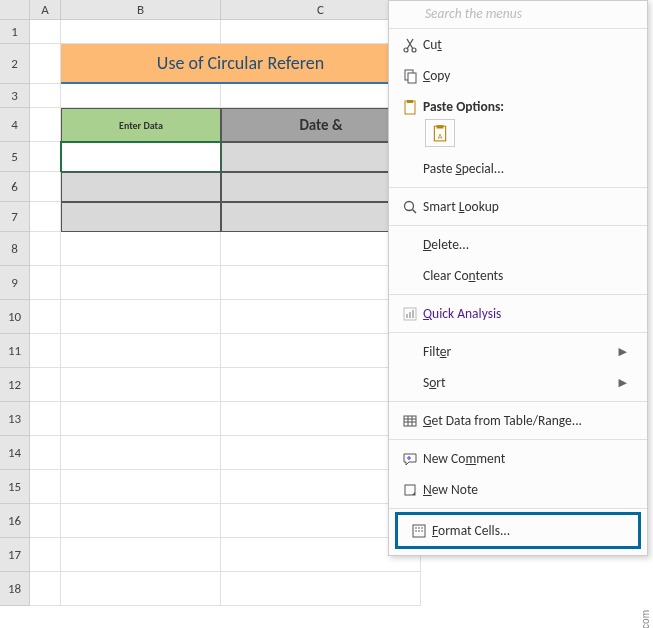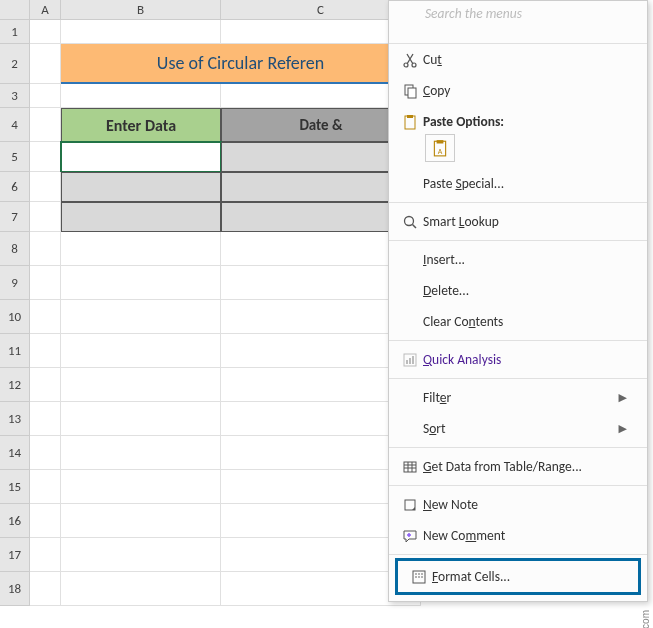--- a/index.html
+++ b/index.html
@@ -33,21 +33,21 @@
     .rh-rest { height: 34px; }
     .title-cell {
       font-size: 18px;
       color: #1f4e79;
       display: flex;
       align-items: center;
       justify-content: center;
       border-bottom: 2px solid #2e75b6;
       background: #fdba74;
     }
-    .header-green { background: #a9d08e; font-weight: bold; display: flex; align-items: center; justify-content: center; border: 1px solid #555; font-size: 16px; }
+    .header-green { background: #a9d08e; font-weight: bold; display: flex; align-items: center; justify-content: center; border: 1px solid #555; font-size: 10px; }
     .header-yellow { background: #a3a3a3; font-weight: bold; display: flex; align-items: center; justify-content: center; border: 1px solid #555; font-size: 15px; }
     .data-white { background: #fff; border: 1px solid #555; }
     .data-grey { background: #d9d9d9; border: 1px solid #555; }
     .selected { outline: 2px solid #217346; outline-offset: -1px; }
     .left-col { display: flex; flex-direction: column; }
     .cells-col { display: flex; flex-direction: column; }
 
     .context-menu {
       position: absolute;
       top: 0;
@@ -69,21 +69,21 @@
     }
     .menu-item.disabled { color: #4c1d95; }
     .menu-item .icon-slot { width: 26px; display: flex; align-items: center; justify-content: center; }
     .menu-item .label { flex: 1; }
     .menu-item .arrow { font-size: 11px; color: #666; }
     .menu-sep { height: 1px; background: #e0e0e0; margin: 3px 0; }
     .paste-icons { padding: 2px 10px 6px 36px; display: flex; gap: 6px; }
     .paste-icon-btn { width: 30px; height: 28px; border: 1px solid #ccc; display: flex; align-items: center; justify-content: center; }
     .search-box {
       margin: 0;
-      padding: 4px 8px 21px 36px;
+      padding: 4px 8px 6px 36px;
       color: #bbb;
       font-style: italic;
       border-bottom: 1px solid #e0e0e0;
     }
     .highlight-box {
       border: 3px solid #0369a1;
       margin: 2px 6px;
     }
     .underline-char { text-decoration: underline; }
     .watermark {
@@ -276,24 +276,20 @@
       <svg width="16" height="16" viewBox="0 0 16 16">
           <circle cx="7" cy="7" r="4.5" fill="none" stroke="#555" stroke-width="1.3"></circle>
           <line x1="10.5" y1="10.5" x2="14" y2="14" stroke="#555" stroke-width="1.5"></line>
         </svg>
     </span>
     <span class="label">Smart <span class="underline-char">L</span>ookup</span>
   </div>
 
   <div class="menu-sep"></div>
 
-  <div class="menu-item">
-    <span class="icon-slot"></span>
-    <span class="label"><span class="underline-char">I</span>nsert...</span>
-  </div>
 
   <div class="menu-item">
     <span class="icon-slot"></span>
     <span class="label"><span class="underline-char">D</span>elete...</span>
   </div>
 
   <div class="menu-item">
     <span class="icon-slot"></span>
     <span class="label">Clear Co<span class="underline-char">n</span>tents</span>
   </div>
@@ -339,36 +335,36 @@
         </svg>
     </span>
     <span class="label"><span class="underline-char">G</span>et Data from Table/Range...</span>
   </div>
 
   <div class="menu-sep"></div>
 
   <div class="menu-item">
     <span class="icon-slot">
       <svg width="16" height="16" viewBox="0 0 16 16">
-          <rect x="3" y="3" width="10" height="10" fill="none" stroke="#555"></rect>
-          <path d="M10 13 L13 10 L13 13 Z" fill="#555"></path>
-        </svg>
-    </span>
-    <span class="label"><span class="underline-char">N</span>ew Note</span>
-  </div>
-
-  <div class="menu-item">
-    <span class="icon-slot">
-      <svg width="16" height="16" viewBox="0 0 16 16">
           <path d="M2 3 h12 v8 h-7 l-3 3 v-3 h-2 z" fill="none" stroke="#555"></path>
           <line x1="7" y1="5" x2="7" y2="9" stroke="#8b5cf6" stroke-width="1.5"></line>
           <line x1="5" y1="7" x2="9" y2="7" stroke="#8b5cf6" stroke-width="1.5"></line>
         </svg>
     </span>
     <span class="label">New Co<span class="underline-char">m</span>ment</span>
+  </div>
+
+  <div class="menu-item">
+    <span class="icon-slot">
+      <svg width="16" height="16" viewBox="0 0 16 16">
+          <rect x="3" y="3" width="10" height="10" fill="none" stroke="#555"></rect>
+          <path d="M10 13 L13 10 L13 13 Z" fill="#555"></path>
+        </svg>
+    </span>
+    <span class="label"><span class="underline-char">N</span>ew Note</span>
   </div>
 
   <div class="menu-sep"></div>
 
   <div class="highlight-box">
     <div class="menu-item">
       <span class="icon-slot">
         <svg width="16" height="16" viewBox="0 0 16 16">
             <rect x="2" y="2" width="12" height="12" fill="none" stroke="#555"></rect>
             <circle cx="5" cy="5" r="0.8" fill="#555"></circle>

